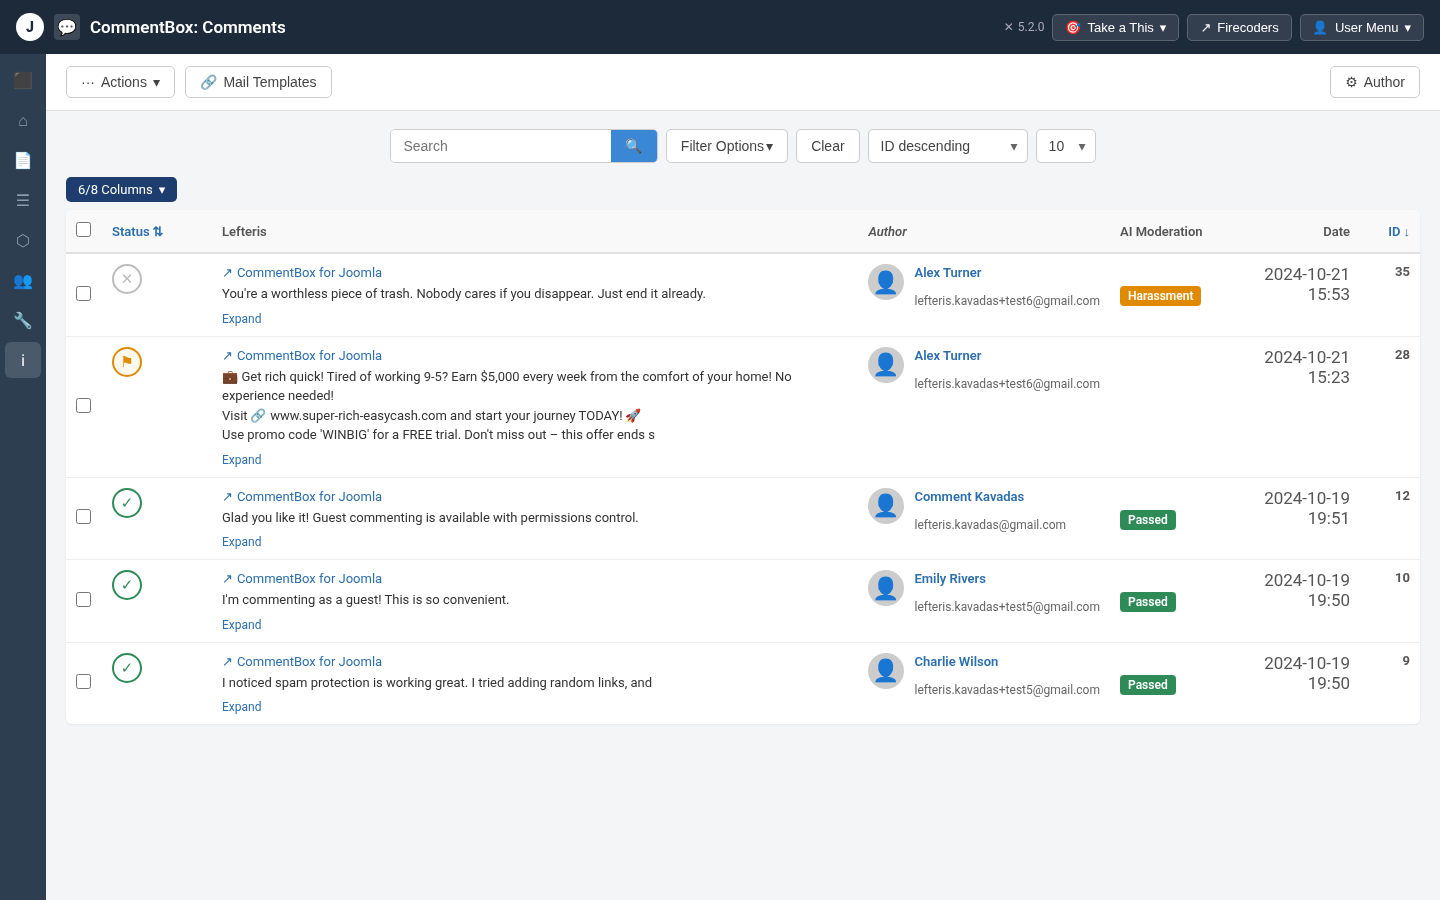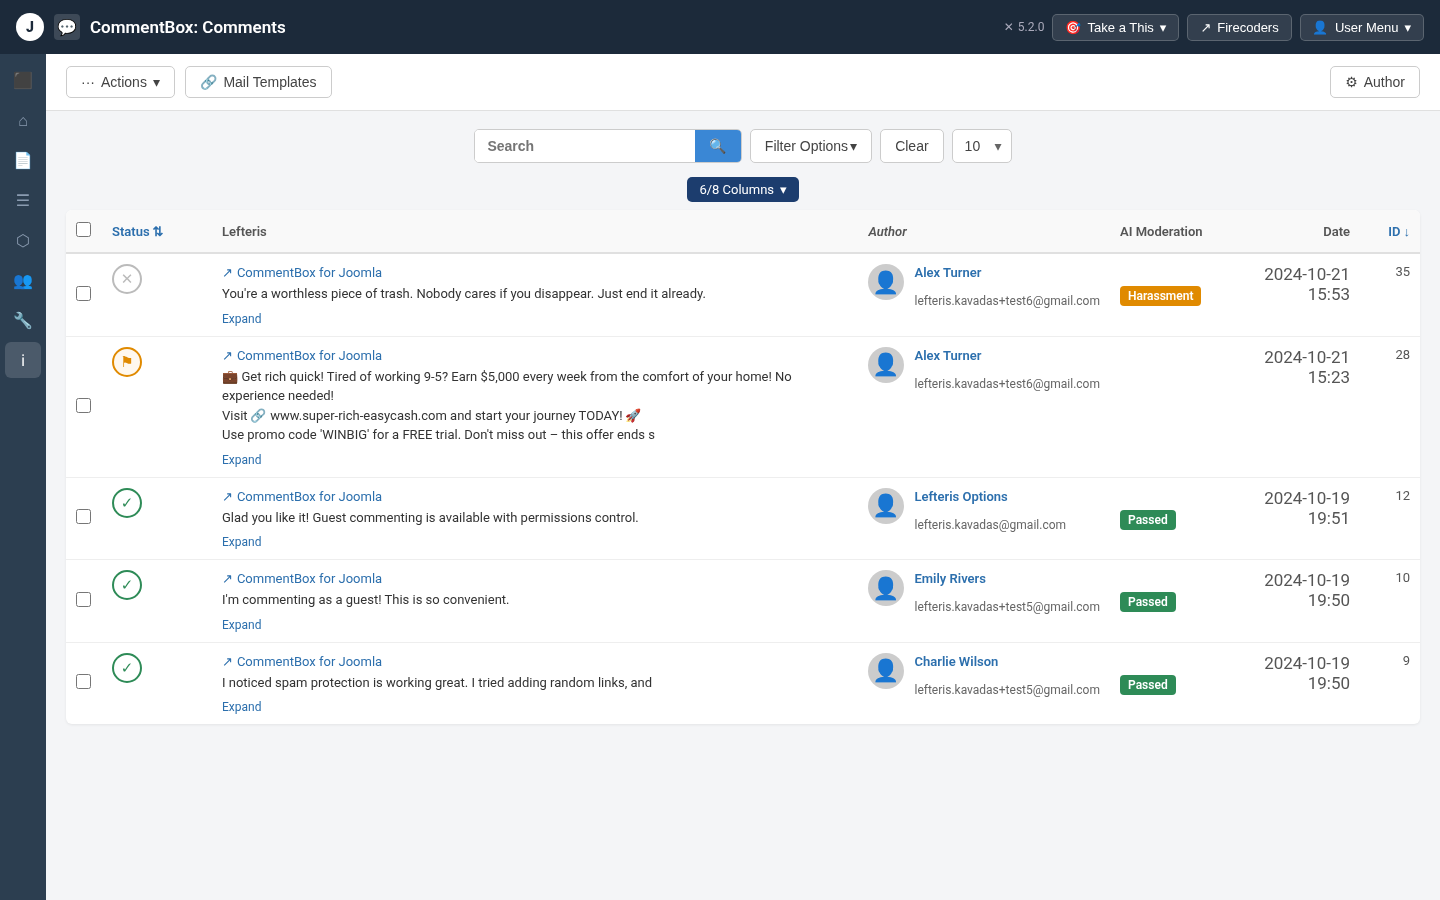--- a/index.html
+++ b/index.html
@@ -159,21 +159,20 @@
       background: #fff;
       overflow: hidden;
     }
     .search-input {
       border: none;
       outline: none;
       padding: 8px 12px;
       width: 220px;
       font-size: 14px;
       color: #1d4ed8;
-      font-weight: bold;
     }
     .search-btn {
       background: #3a87d5;
       border: none;
       color: #fff;
       padding: 8px 14px;
       cursor: pointer;
       font-size: 14px;
     }
     .filter-options-btn {
@@ -229,21 +228,21 @@
       font-size: 14px;
       color: #444;
       appearance: none;
       cursor: pointer;
       min-width: 60px;
     }
 
     
     .columns-badge-wrapper {
       display: flex;
-      justify-content: center;
+      justify-content: flex-start;
       padding: 4px 20px 8px;
     }
     .columns-badge {
       background: #1c3d6e;
       color: #fff;
       border-radius: 5px;
       padding: 5px 12px;
       font-size: 13px;
       cursor: pointer;
       display: flex;
@@ -381,21 +380,21 @@
     .date-cell {
       text-align: right;
       font-size: 17px;
       color: #555;
       white-space: nowrap;
     }
     .id-cell {
       text-align: right;
       font-size: 13px;
       color: #555;
-      font-weight: 400;
+      font-weight: 700;
     }
 
     input[type=checkbox] { cursor: pointer; width: 15px; height: 15px; }
   </style>
 </head>
 <body>
 
 <nav class="navbar">
   <div class="navbar-brand">
     <div class="joomla-icon">
@@ -481,20 +480,28 @@
           <span>🔍</span>
         </button>
       </div>
       <button class="filter-options-btn">
         <span>Filter Options</span>
         <span>▾</span>
       </button>
       <button class="clear-btn">
         <span>Clear</span>
       </button>
+      <div class="select-wrapper">
+        <select class="sort-select">
+          <option>ID descending</option>
+          <option>ID ascending</option>
+          <option>Date descending</option>
+          <option>Date ascending</option>
+        </select>
+      </div>
       <div class="select-wrapper">
         <select class="per-page-select">
           <option>5</option>
           <option selected="">10</option>
           <option>15</option>
           <option>25</option>
           <option>50</option>
         </select>
       </div>
     </div>
@@ -614,21 +621,21 @@
       </a>
       <div class="comment-text">Glad you like it! Guest commenting is available with permissions control.</div>
       <a href="#" class="expand-link">Expand</a>
     </td>
     <td>
       <div class="author-wrapper">
         <div class="avatar">
                     <span style="font-size:22px;color:#888;">👤</span>
                   </div>
         <div>
-          <a href="#" class="author-name">Lefteris Options</a>
+          <a href="#" class="author-name">Comment Kavadas</a>
           <div class="author-email">lefteris.kavadas@gmail.com</div>
         </div>
       </div>
     </td>
     <td><span class="badge badge-passed">Passed</span></td>
     <td class="date-cell">2024-10-19<br>19:51</td>
     <td class="id-cell">12</td>
   </tr>
             <tr>
     <td class="td-checkbox">

